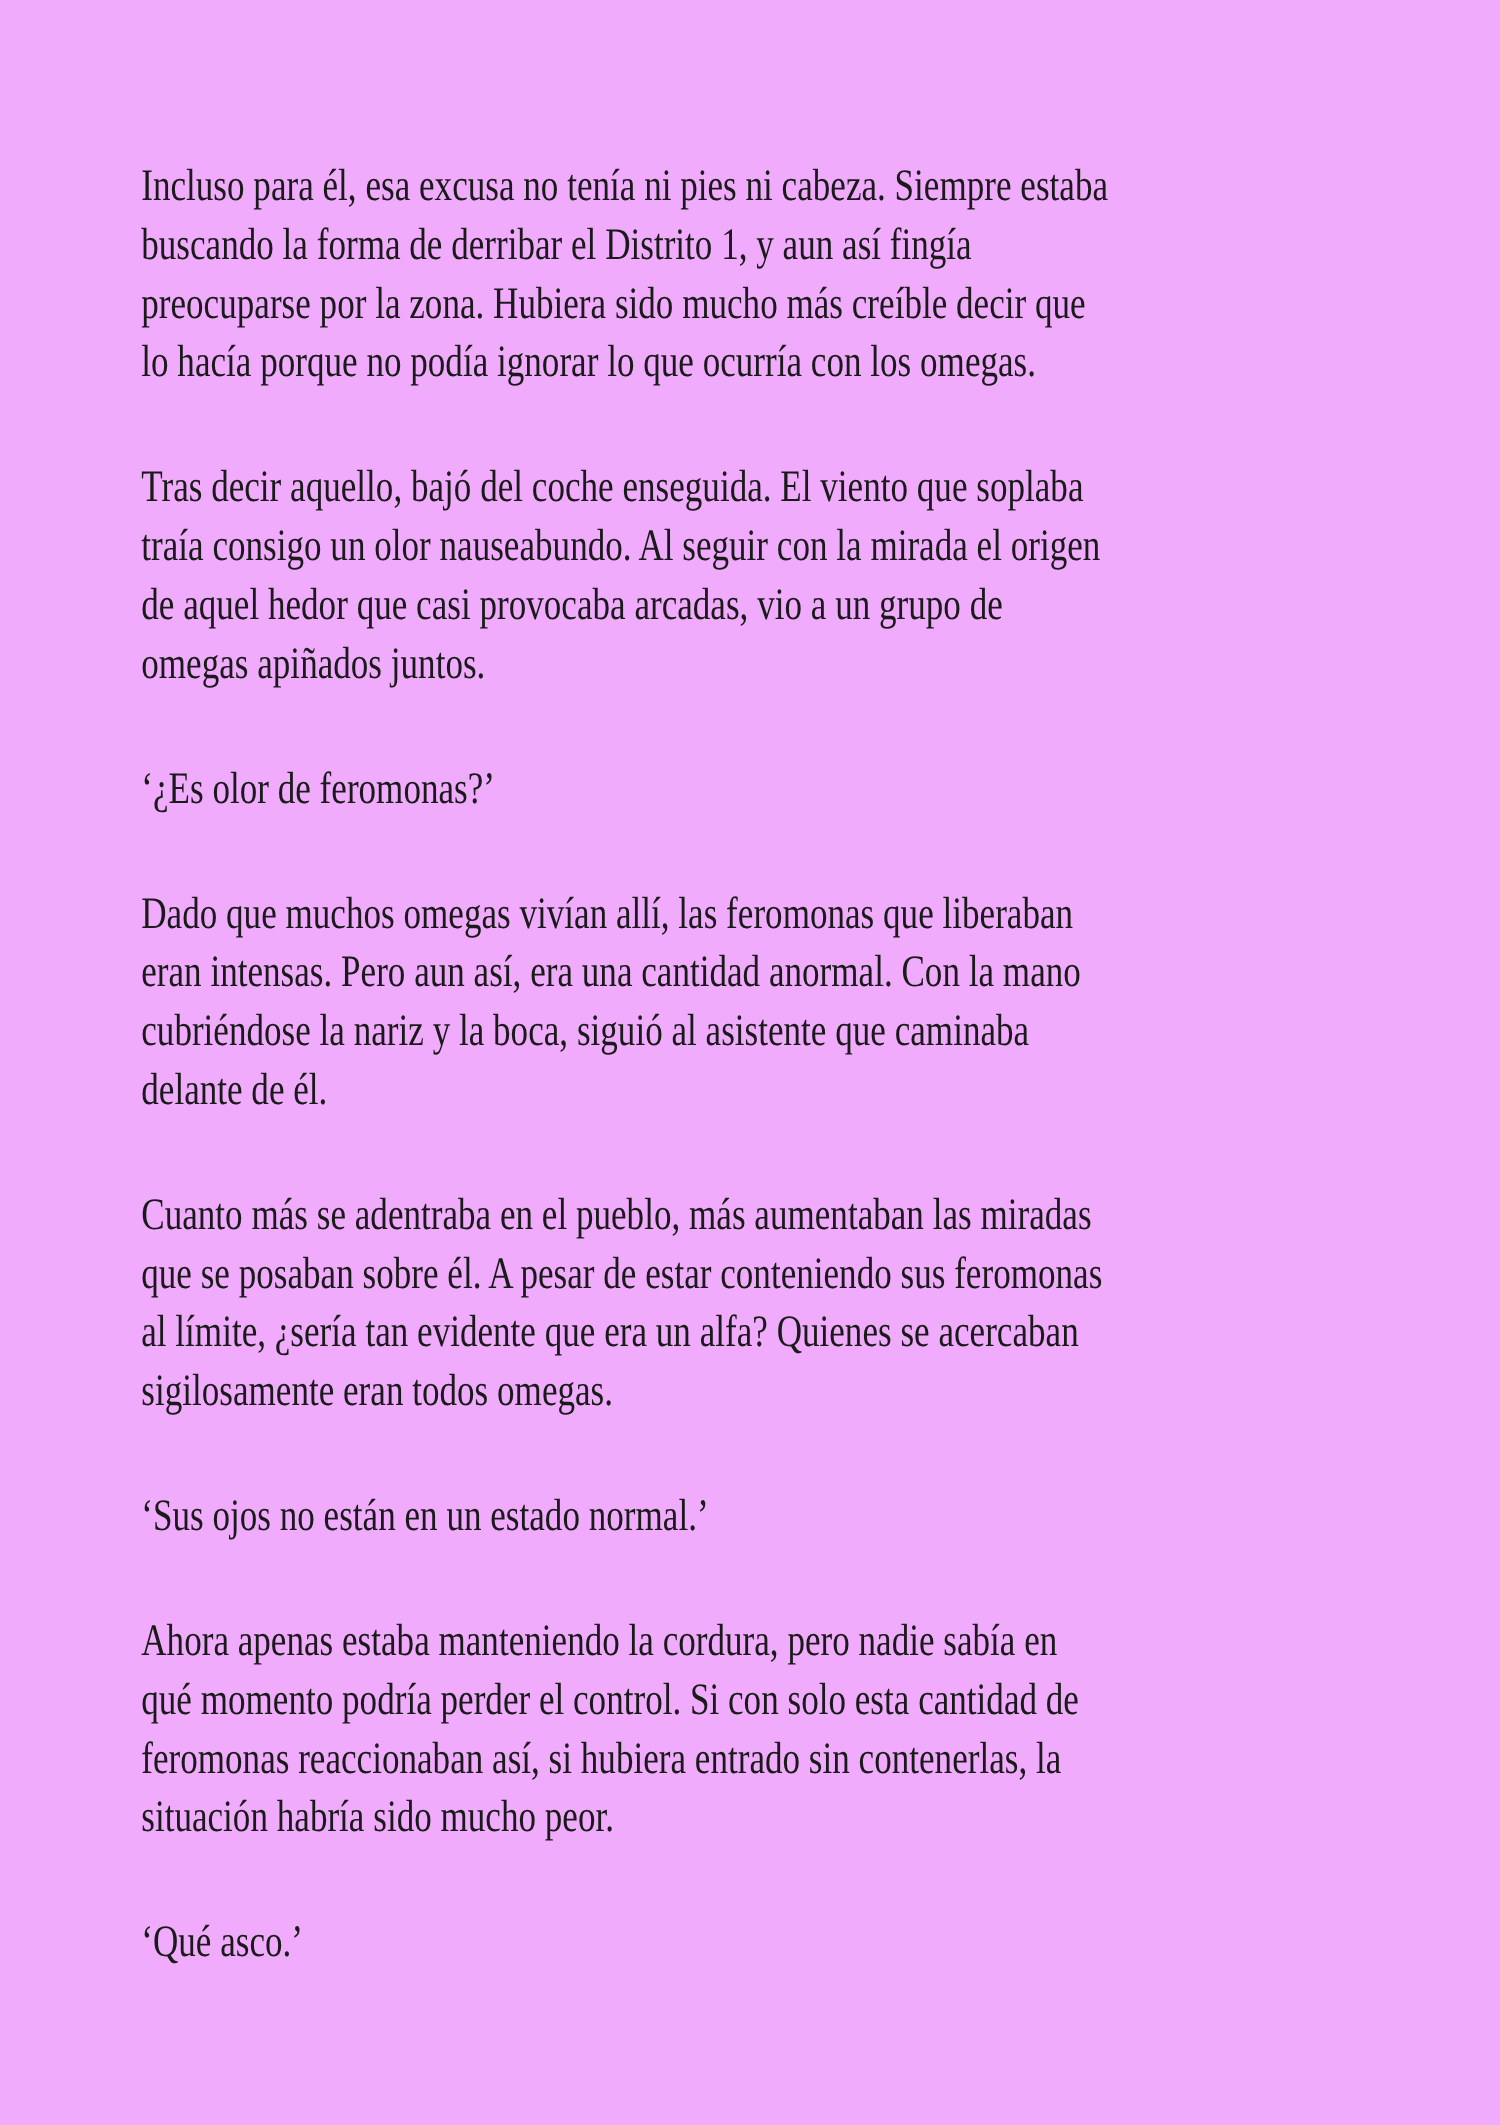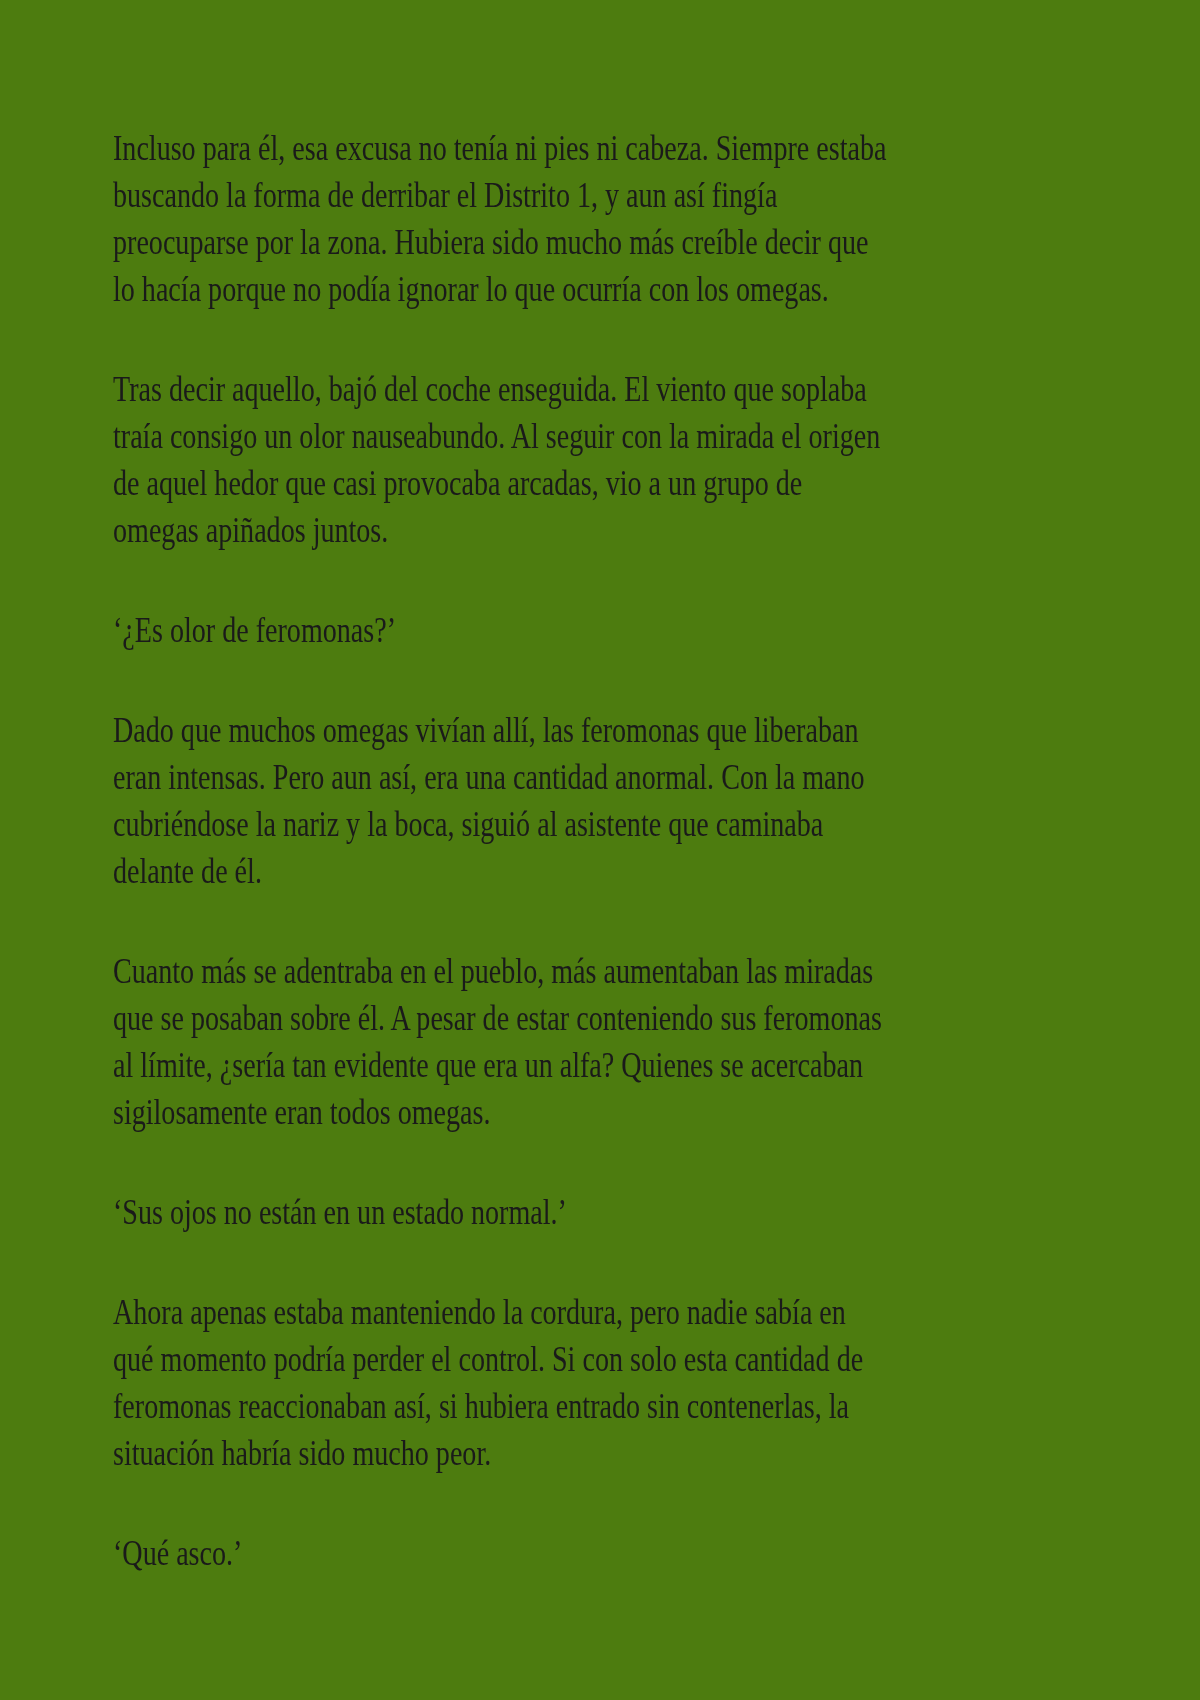--- a/index.html
+++ b/index.html
@@ -10,21 +10,21 @@
   body {
     width: 1200px;
     height: 1700px;
     overflow: hidden;
   }
   .page {
     box-sizing: border-box;
     width: 1200px;
     height: 1700px;
     padding: 125px 0 0 113px;
-    background: #4d7c0f;
+    background: #f0abfc;
   }
   .page-text {
     font-family: "Liberation Serif", "DejaVu Serif", serif;
     font-size: 36px;
     line-height: 47px;
     color: #1a1a1a;
     
     transform: scaleX(0.78);
     transform-origin: 0 0;
     width: 1380px;

